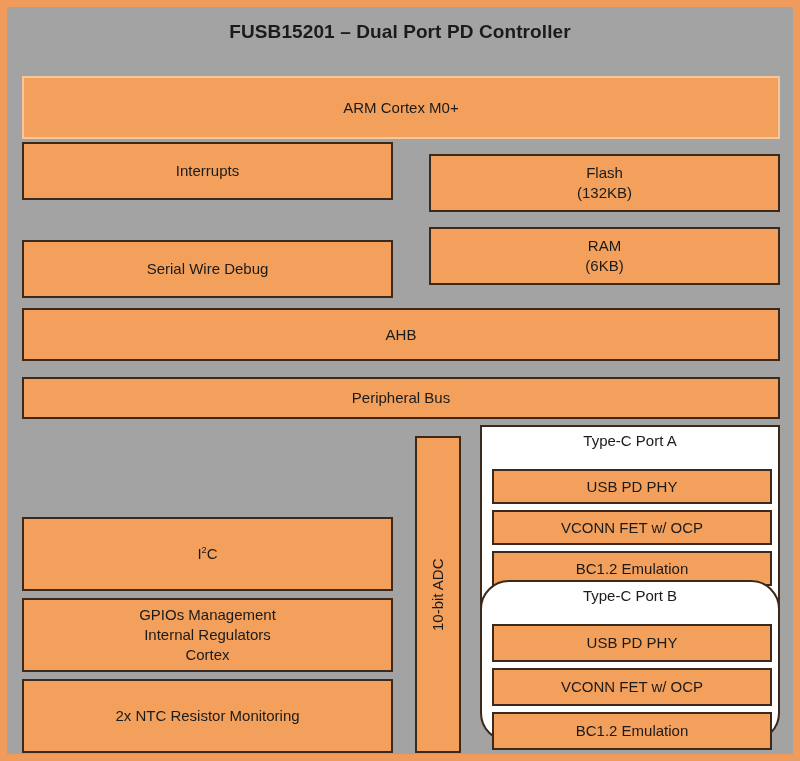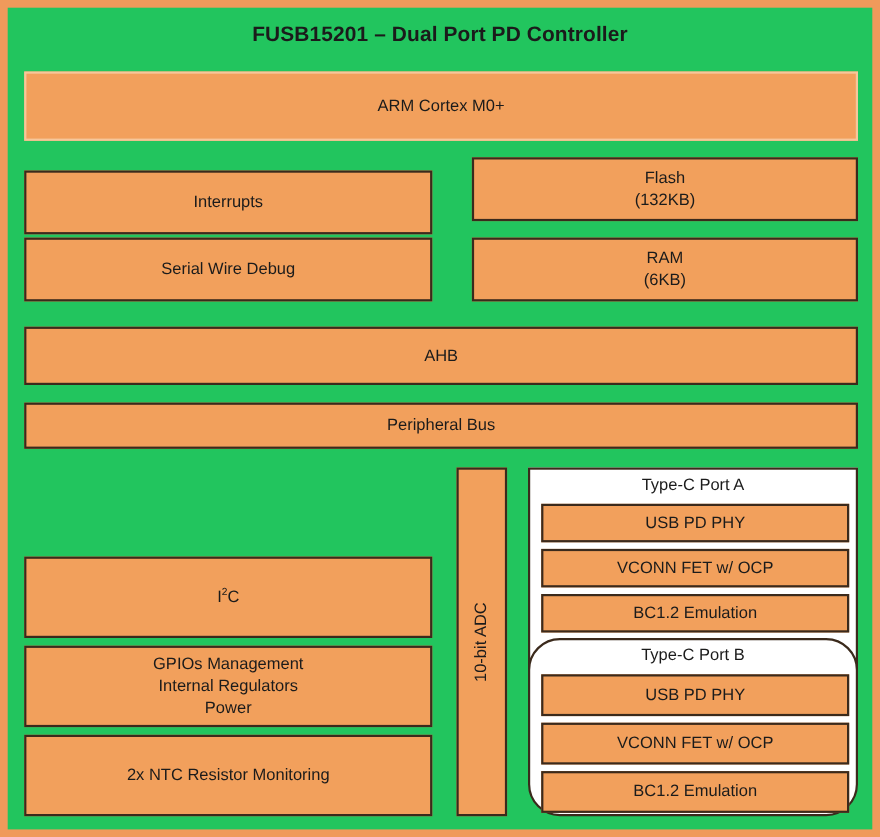--- a/index.html
+++ b/index.html
@@ -11,21 +11,21 @@
   body {
     font-family: "Liberation Sans", sans-serif;
   }
 
   
   #diagram {
     position: relative;
     width: 800px;
     height: 761px;
     box-sizing: border-box;
-    background: #22c55e;
+    background: #a3a3a3;
     border: 7px solid #F09A5B;
     overflow: hidden;
   }
 
   
   .title {
     position: absolute;
     left: 0;
     top: 14px;
     width: 100%;
@@ -43,20 +43,21 @@
     background: #F2A05C;
     border: 2px solid #3b2a1c;
     display: flex;
     flex-direction: column;
     align-items: center;
     justify-content: center;
     text-align: center;
     color: #1b1b1b;
     font-size: 15px;
     line-height: 1.32;
+    margin-top: 11px;
   }
   .blk .ln { display: block; }
 
   
   .blk.soft {
     border: 2px solid #F6C79B;
   }
 
   
   .group {
@@ -93,30 +94,30 @@
 <body>
 
 <div id="diagram">
 
   <div class="title">FUSB15201 – Dual Port PD Controller</div>
 
   <div class="blk soft" style="left:15px; top:58px; width:758px; height:63px;">
     <span class="ln">ARM Cortex M0+</span>
   </div>
 
-  <div class="blk" style="left:15px; top:148px; width:371px; height:58px;">
+  <div class="blk" style="left:15px; top:124px; width:371px; height:58px;">
     <span class="ln">Interrupts</span>
   </div>
 
   <div class="blk" style="left:422px; top:136px; width:351px; height:58px;">
     <span class="ln">Flash</span>
     <span class="ln">(132KB)</span>
   </div>
 
-  <div class="blk" style="left:15px; top:209px; width:371px; height:58px;">
+  <div class="blk" style="left:15px; top:222px; width:371px; height:58px;">
     <span class="ln">Serial Wire Debug</span>
   </div>
 
   <div class="blk" style="left:422px; top:209px; width:351px; height:58px;">
     <span class="ln">RAM</span>
     <span class="ln">(6KB)</span>
   </div>
 
   <div class="blk" style="left:15px; top:359px; width:758px; height:42px;">
     <span class="ln">Peripheral Bus</span>
@@ -127,21 +128,21 @@
   </div>
 
 
   <div class="blk" style="left:15px; top:499px; width:371px; height:74px;">
     <span class="ln"><span>I</span><sup>2</sup><span>C</span></span>
   </div>
 
   <div class="blk" style="left:15px; top:580px; width:371px; height:74px;">
     <span class="ln">GPIOs Management</span>
     <span class="ln">Internal Regulators</span>
-    <span class="ln">Power</span>
+    <span class="ln">Cortex</span>
   </div>
 
   <div class="blk" style="left:15px; top:661px; width:371px; height:74px;">
     <span class="ln">2x NTC Resistor Monitoring</span>
   </div>
 
   <div class="blk vertical" style="left:408px; top:418px; width:46px; height:317px;">
     <span class="ln">10-bit ADC</span>
   </div>
 

